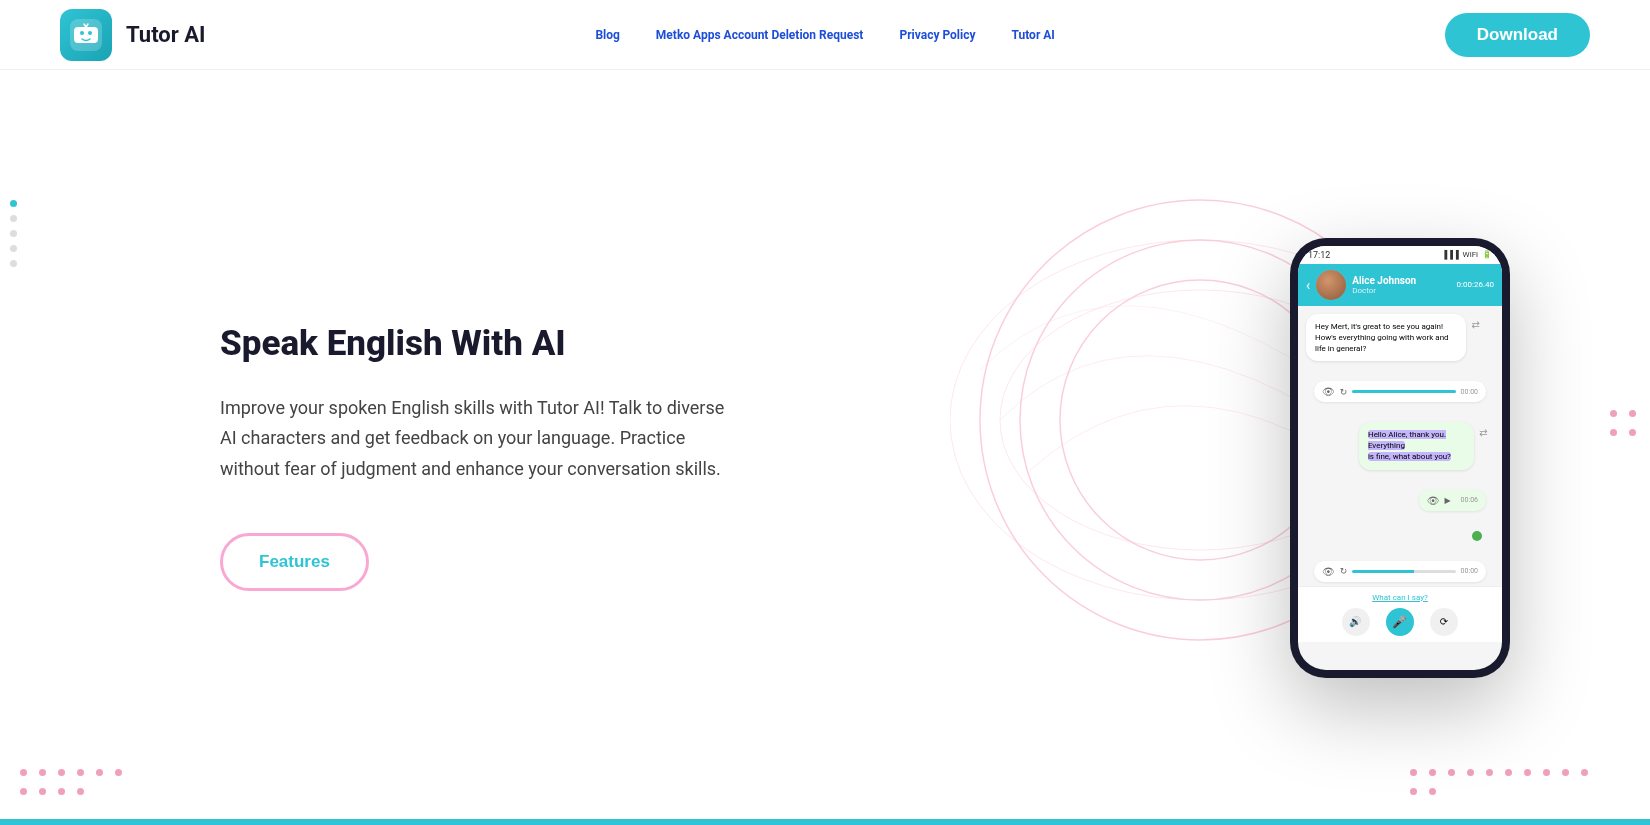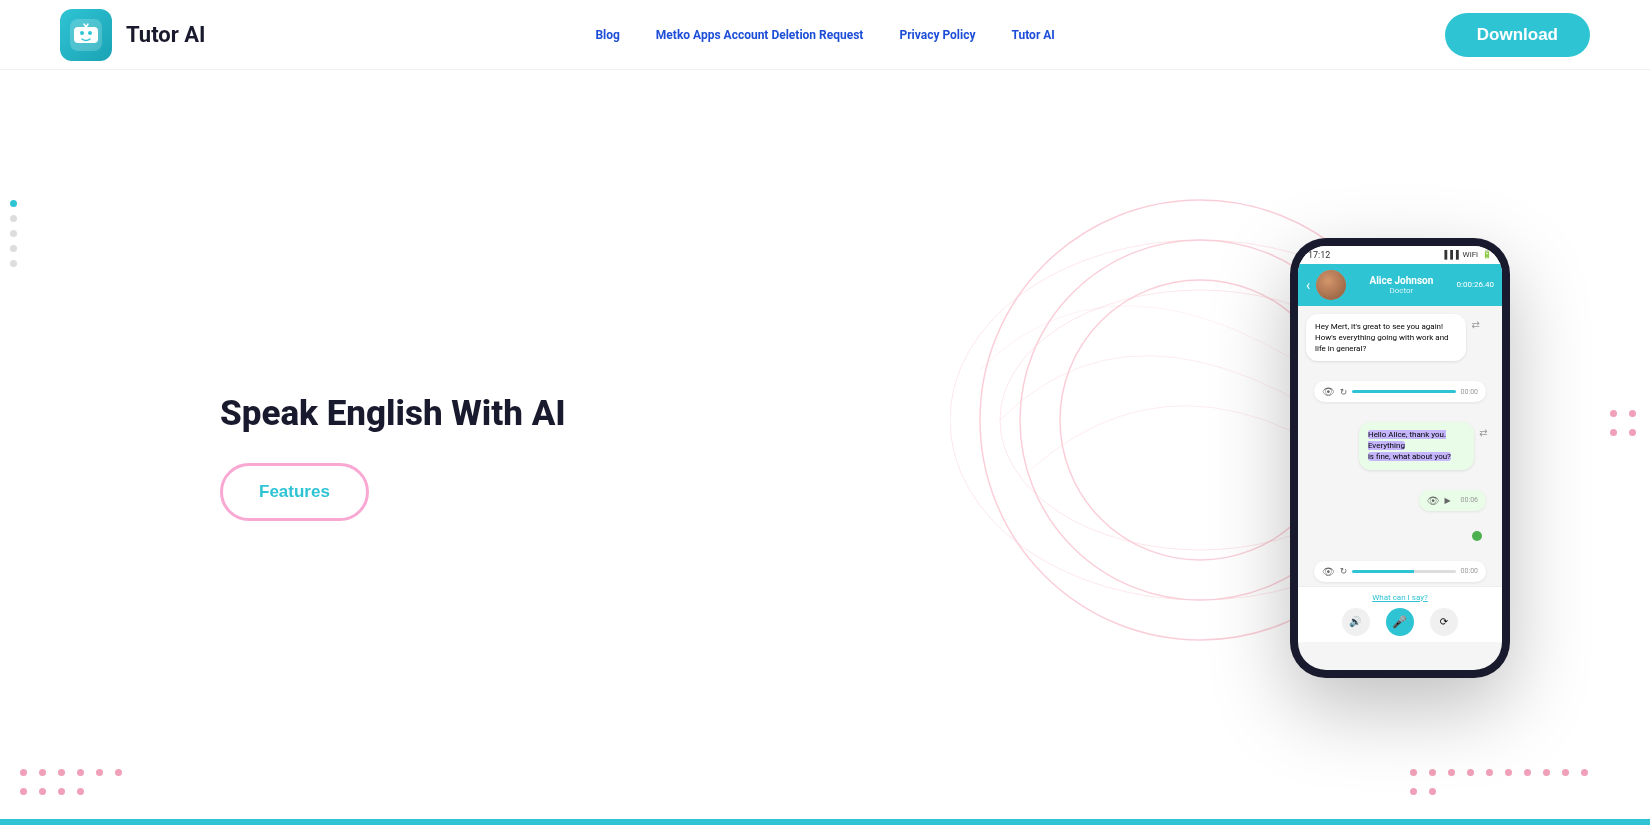--- a/index.html
+++ b/index.html
@@ -85,21 +85,21 @@
       width: 30px; height: 30px; border-radius: 50%;
       background: linear-gradient(135deg, #d4a07a, #b07050);
       display: flex; align-items: center; justify-content: center;
       font-size: 10px; color: #fff; font-weight: 700; overflow: hidden;
     }
     .chat-avatar-img {
       width: 100%; height: 100%; object-fit: cover;
       background: linear-gradient(135deg, #c9956b, #8b5a3c);
       border-radius: 50%;
     }
-    .chat-info { flex: 1; text-align: center; }
+    .chat-info { flex: 1; }
     .chat-name { color: #fff; font-size: 10px; font-weight: 700; }
     .chat-sub { color: rgba(255,255,255,0.8); font-size: 8px; }
     .chat-timer { color: #fff; font-size: 8px; }
     .msg-bubble {
       border-radius: 12px; padding: 7px 9px; font-size: 8px; line-height: 1.4;
       max-width: 85%; position: relative;
     }
     .msg-incoming { background: #fff; align-self: flex-start; box-shadow: 0 1px 3px rgba(0,0,0,0.1); }
     .msg-outgoing { background: #e8fce8; align-self: flex-end; box-shadow: 0 1px 3px rgba(0,0,0,0.1); }
     .msg-outgoing .highlight { background: #c4b5fd; border-radius: 3px; }
@@ -187,20 +187,21 @@
   <div class="pagination-dots">
     <div class="page-dot active"></div>
     <div class="page-dot"></div>
     <div class="page-dot"></div>
     <div class="page-dot"></div>
     <div class="page-dot"></div>
   </div>
 
   <div class="hero-text">
     <h1 class="hero-title">Speak English With AI</h1>
+    <p class="hero-desc">Improve your spoken English skills with Tutor AI! Talk to diverse AI characters and get feedback on your language. Practice without fear of judgment and enhance your conversation skills.</p>
     <div class="hero-buttons">
       <button class="btn-features">Features</button>
     </div>
   </div>
 
   <div class="hero-phone">
     <div class="phone-outer">
       <div class="phone-inner">
 
         <div class="phone-status">

